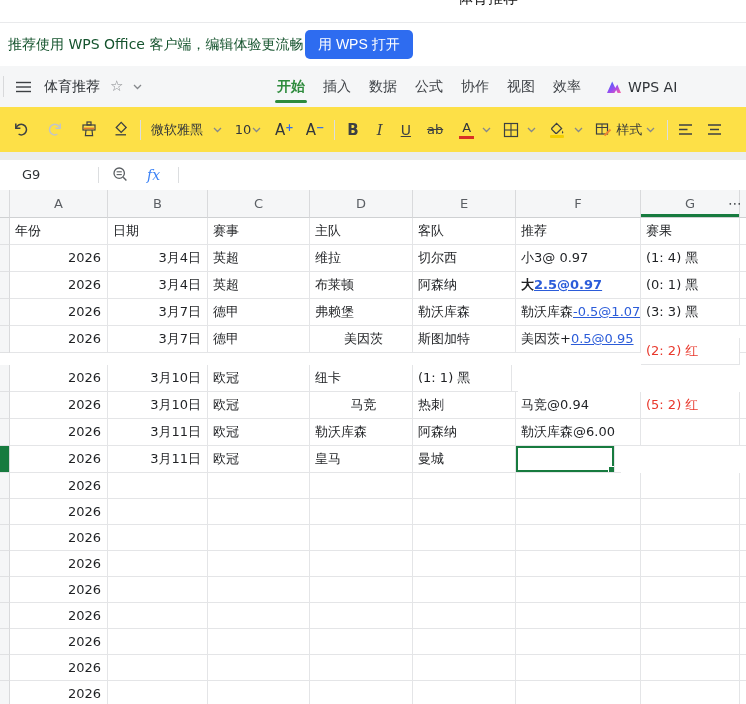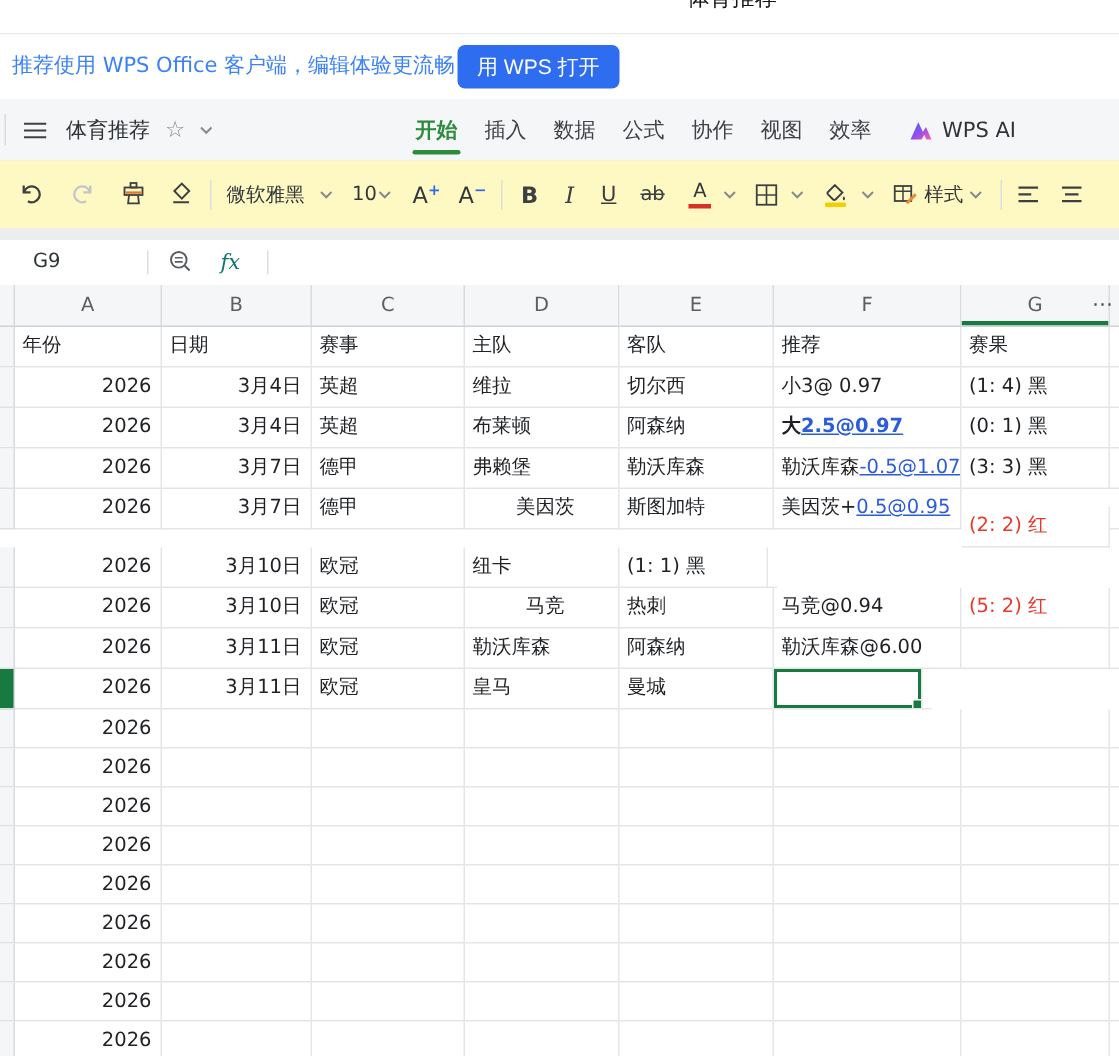--- a/index.html
+++ b/index.html
@@ -7,38 +7,38 @@
     width:746px;height:704px;position:relative;overflow:hidden;
     background:#fff;font-family:"DejaVu Sans","Liberation Sans",sans-serif;
     -webkit-font-smoothing:antialiased;
   }
   .abs{position:absolute;}
   
   .topstrip{left:0;top:0;width:746px;height:22px;background:#fff;border-bottom:1px solid #e9eaec;overflow:hidden;}
   .topstrip .t{position:absolute;left:448px;width:80px;top:-11px;font-size:15px;line-height:18px;color:#141414;text-align:center;}
   
   .banner{left:0;top:23px;width:746px;height:43px;background:#fff;}
-  .banner .msg{position:absolute;left:8px;top:0;line-height:43px;font-size:14px;color:#3b82f6;}
+  .banner .msg{position:absolute;left:8px;top:0;line-height:43px;font-size:14px;color:#14532d;}
   .banner .openbtn{position:absolute;left:305px;top:7px;height:29px;line-height:29px;padding:0 13px;
     background:#2e6cf0;color:#fff;font-size:14px;border:none;border-radius:5px;cursor:pointer;}
   
   .menubar{left:0;top:66px;width:746px;height:41px;background:#f5f6f7;border-bottom:1px solid #e3e4e6;}
   .menubar .leftline{position:absolute;left:3px;top:10px;height:21px;width:1px;background:#d8d9db;}
   .menubar .lgrp{position:absolute;left:16px;top:0;height:100%;display:flex;align-items:center;}
   .menubar .doctitle{margin-left:13px;font-size:14px;color:#2e3236;}
   .menubar .star{margin-left:10px;font-size:15px;color:#87898d;line-height:1;}
   .menubar .chev{margin-left:10px;display:flex;}
   .tabs{position:absolute;left:277px;top:0;height:100%;display:flex;align-items:center;gap:18px;}
   .tab{position:relative;height:100%;display:flex;align-items:center;font-size:14px;color:#3e4247;cursor:pointer;white-space:nowrap;}
   .tab.active{color:#2e8b3d;font-weight:600;}
   .tab.active::after{content:"";position:absolute;left:-2px;right:-2px;bottom:4px;height:3px;border-radius:1.5px;background:#2e8b3d;}
   .wpsai{display:flex;align-items:center;gap:6px;margin-left:7px;cursor:pointer;}
   .wpsai .lbl{font-size:14px;color:#303438;}
   
-  .toolbar{left:0;top:107px;width:746px;height:45px;background:#fef9c3;display:flex;align-items:center;padding-left:12px;box-sizing:border-box;}
+  .toolbar{left:0;top:107px;width:746px;height:45px;background:#fde047;display:flex;align-items:center;padding-left:12px;box-sizing:border-box;}
   .ti{display:flex;align-items:center;justify-content:center;cursor:pointer;color:#3c4043;flex:none;}
   .tdiv{width:1px;height:20px;background:#dcdee0;flex:none;}
   .fontname{font-size:13px;color:#33373b;width:62px;}
   .fontsize{font-size:13px;color:#33373b;width:18px;text-align:center;}
   .bld{font-size:15px;font-weight:bold;}
   .itl{font-size:15px;font-style:italic;font-family:"DejaVu Serif","Liberation Serif",serif;}
   .und{font-size:14px;text-decoration:underline;}
   .stk{font-size:13px;text-decoration:line-through;}
   .abtn{position:relative;font-size:15px;color:#33373b;}
   .abtn sup{font-size:10px;font-weight:bold;color:#2e6cf0;position:relative;top:-2px;}
@@ -47,21 +47,21 @@
   .coloricon .bar{width:15px;height:3px;margin-top:2px;}
   .styleslbl{font-size:13px;color:#33373b;margin-left:4px;}
   .mr8{margin-right:8px}.mr10{margin-right:10px}.mr12{margin-right:12px}.mr14{margin-right:14px}.mr16{margin-right:16px}.mr18{margin-right:18px}
   
   .gapband{left:0;top:152px;width:746px;height:8px;background:#ebedee;}
   
   .fbar{left:0;top:160px;width:746px;height:30px;background:#fff;}
   .fbar .ref{position:absolute;left:22px;top:0;line-height:30px;font-size:13px;color:#2f3336;}
   .fbar .vdiv{position:absolute;top:7px;width:1px;height:16px;background:#dcdee0;}
   .fbar .fx{position:absolute;left:147px;top:0;line-height:30px;font-size:14px;font-style:italic;
-    font-family:"DejaVu Serif","Liberation Serif",serif;color:#0f766e;cursor:pointer;}
+    font-family:"DejaVu Serif","Liberation Serif",serif;color:#3b82f6;cursor:pointer;}
   .fbar .mag{position:absolute;left:112px;top:6px;cursor:pointer;}
   
   .sheet{left:0;top:190px;width:746px;height:514px;background:#fff;overflow:hidden;}
   .hrow{display:flex;height:28px;}
   .hcell{box-sizing:border-box;background:#f5f6f7;border-right:1px solid #d9dadc;border-bottom:1px solid #cfd1d3;
     font-size:13px;color:#5b5f64;text-align:center;line-height:27px;position:relative;cursor:pointer;overflow:hidden;}
   .hcell .selbar{position:absolute;left:0;right:0;bottom:0;height:3px;background:#177b3f;}
   .morecols{position:absolute;right:4px;top:0;line-height:26px;font-size:14px;color:#4a4e52;cursor:pointer;}
   .r{display:flex;}
   .c{box-sizing:border-box;border-right:1px solid #e4e5e7;border-bottom:1px solid #e4e5e7;font-size:13px;color:#1f2124;

